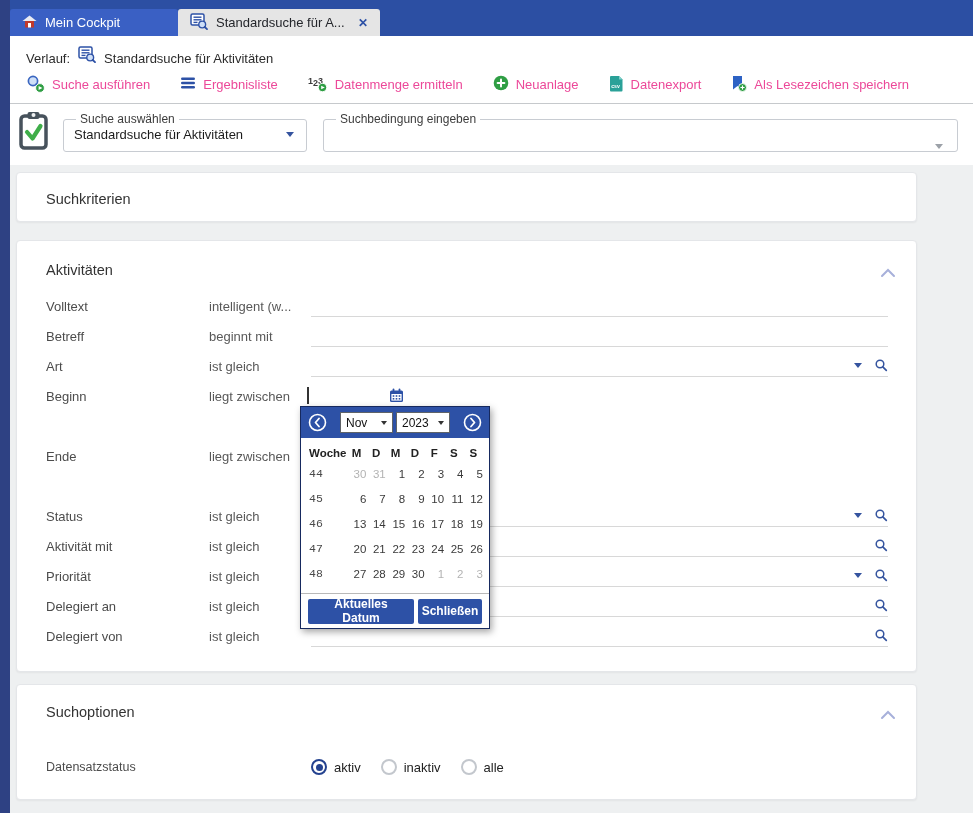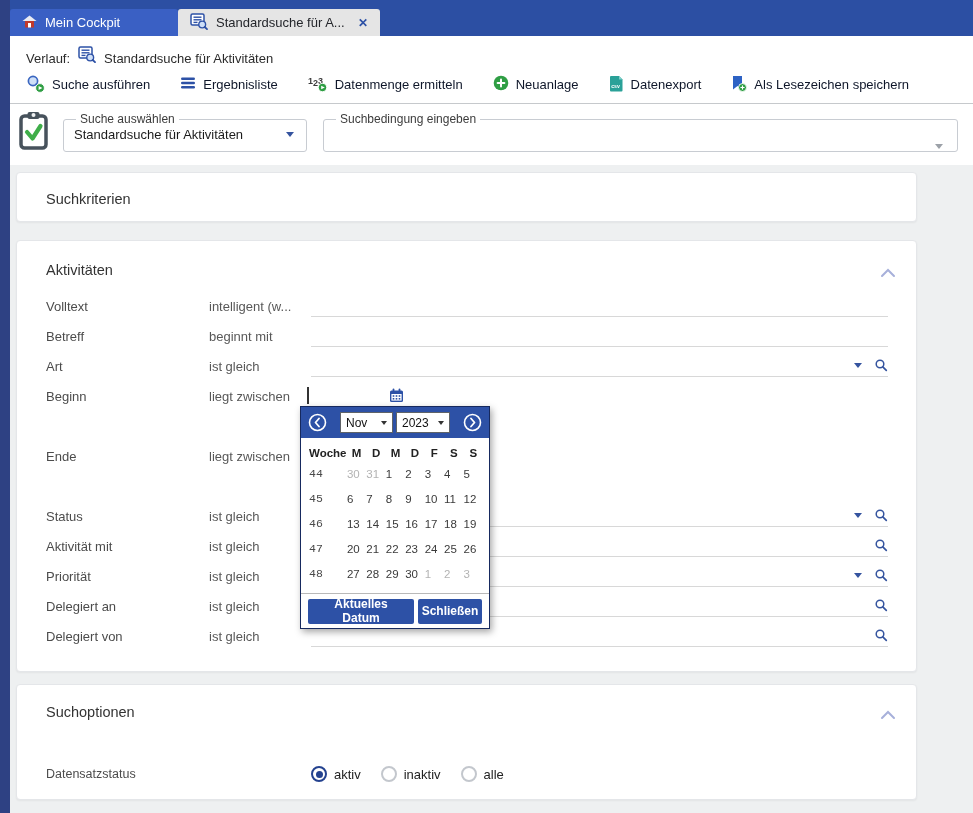--- a/index.html
+++ b/index.html
@@ -17,21 +17,21 @@
   .tab-active{left:178px;width:202px;background:#e5e5e5;color:#24262b;}
   .tab-active .close{margin-left:auto;color:#2d51a6;font-weight:bold;font-size:12px;line-height:1;}
 
   
   .row-verlauf{position:absolute;left:10px;top:36px;width:963px;height:30px;background:#fff;
                display:flex;align-items:flex-end;gap:8px;padding-left:16px;box-sizing:border-box;
                font-size:13px;color:#2c2c2c;z-index:4;}
   .row-toolbar{position:absolute;left:10px;top:66px;width:963px;height:38px;background:#fff;
                border-bottom:1px solid #c6c9cc;display:flex;align-items:center;gap:30px;
                padding-left:16px;box-sizing:border-box;z-index:4;}
-  .tool{display:flex;align-items:center;gap:7px;font-size:13px;color:#0f172a;cursor:pointer;white-space:nowrap;}
+  .tool{display:flex;align-items:center;gap:7px;font-size:13px;color:#ec4899;cursor:pointer;white-space:nowrap;}
 
   
   .row-select{position:absolute;left:10px;top:104px;width:963px;height:61px;background:#fff;z-index:4;}
   .clipboard{position:absolute;left:8px;top:7px;}
   fieldset.ff{position:absolute;margin:0;padding:0 10px;border:1px solid #c8ccd2;border-radius:3px;
               box-sizing:border-box;background:#fff;}
   fieldset.ff legend{font-size:12px;color:#3c3c3c;padding:0 4px;margin-left:2px;}
   .ff-value{font-size:13px;color:#1b1b1b;margin-top:1px;display:flex;align-items:center;}
   .ff-select{left:53px;top:8px;width:244px;height:40px;cursor:pointer;}
   .ff-cond{left:313px;top:8px;width:635px;height:40px;border-color:#d7dade;}
@@ -81,21 +81,21 @@
   .cal-selects{display:flex;gap:3px;margin:0 auto;}
   .cal-select{height:21px;background:#fff;border:1px solid #5f6368;display:flex;align-items:center;
               justify-content:space-between;padding:0 5px;font-size:12px;color:#111;box-sizing:border-box;cursor:pointer;}
   .cal-select .scaret{width:0;height:0;border-left:3.5px solid transparent;border-right:3.5px solid transparent;
                       border-top:4.5px solid #333;margin-left:5px;}
   .cal-weekhdr{display:flex;padding:9px 6px 2px 6px;font-size:11.5px;font-weight:bold;color:#222;}
   .cal-wcol{width:40px;text-align:left;padding-left:2px;box-sizing:border-box;}
   .cal-dcol{width:19.5px;text-align:center;}
   .cal-row{display:flex;padding:0 6px;height:25px;align-items:center;font-size:11.5px;color:#3a3a3a;}
   .cal-row .cal-wcol{color:#4a4a4a;font-family:Liberation Mono, monospace;}
-  .cal-day{width:19.5px;text-align:left;cursor:pointer;}
+  .cal-day{width:19.5px;text-align:right;cursor:pointer;}
   .muted{color:#b3b3b3;}
   .cal-footer{position:absolute;left:0;right:0;bottom:0;height:35px;border-top:1px solid #b9b9b9;
               display:flex;align-items:center;justify-content:space-between;padding:0 7px;box-sizing:border-box;}
   .cal-btn{background:#2d51a6;color:#fff;font-size:12px;font-weight:bold;height:25px;display:flex;
            align-items:center;justify-content:center;border-radius:2px;border:none;cursor:pointer;
            font-family:"Liberation Sans", sans-serif;}
   .btn-today{width:106px;}
   .btn-close{width:64px;}
 </style>
 </head>
@@ -370,21 +370,21 @@
     </div>
   </div>
 
   <div class="card card-options">
     <div class="card-title" style="top:19px;">Suchoptionen</div>
     <span class="chev" style="top:21px;">
       <svg width="16" height="10" viewBox="0 0 16 10">
         <polyline points="2,8 8,2 14,8" fill="none" stroke="#a7b0da" stroke-width="2" stroke-linecap="round"></polyline>
       </svg>
     </span>
-    <div class="orow" style="top:79px;height:20px;">
+    <div class="orow" style="top:72px;height:20px;">
       <span style="width:265px;">Datensatzstatus</span>
       <span class="radios">
         <span class="radio-group">
           <span class="radio sel"></span>
           <span>aktiv</span>
         </span>
         <span class="radio-group">
           <span class="radio unsel"></span>
           <span>inaktiv</span>
         </span>

